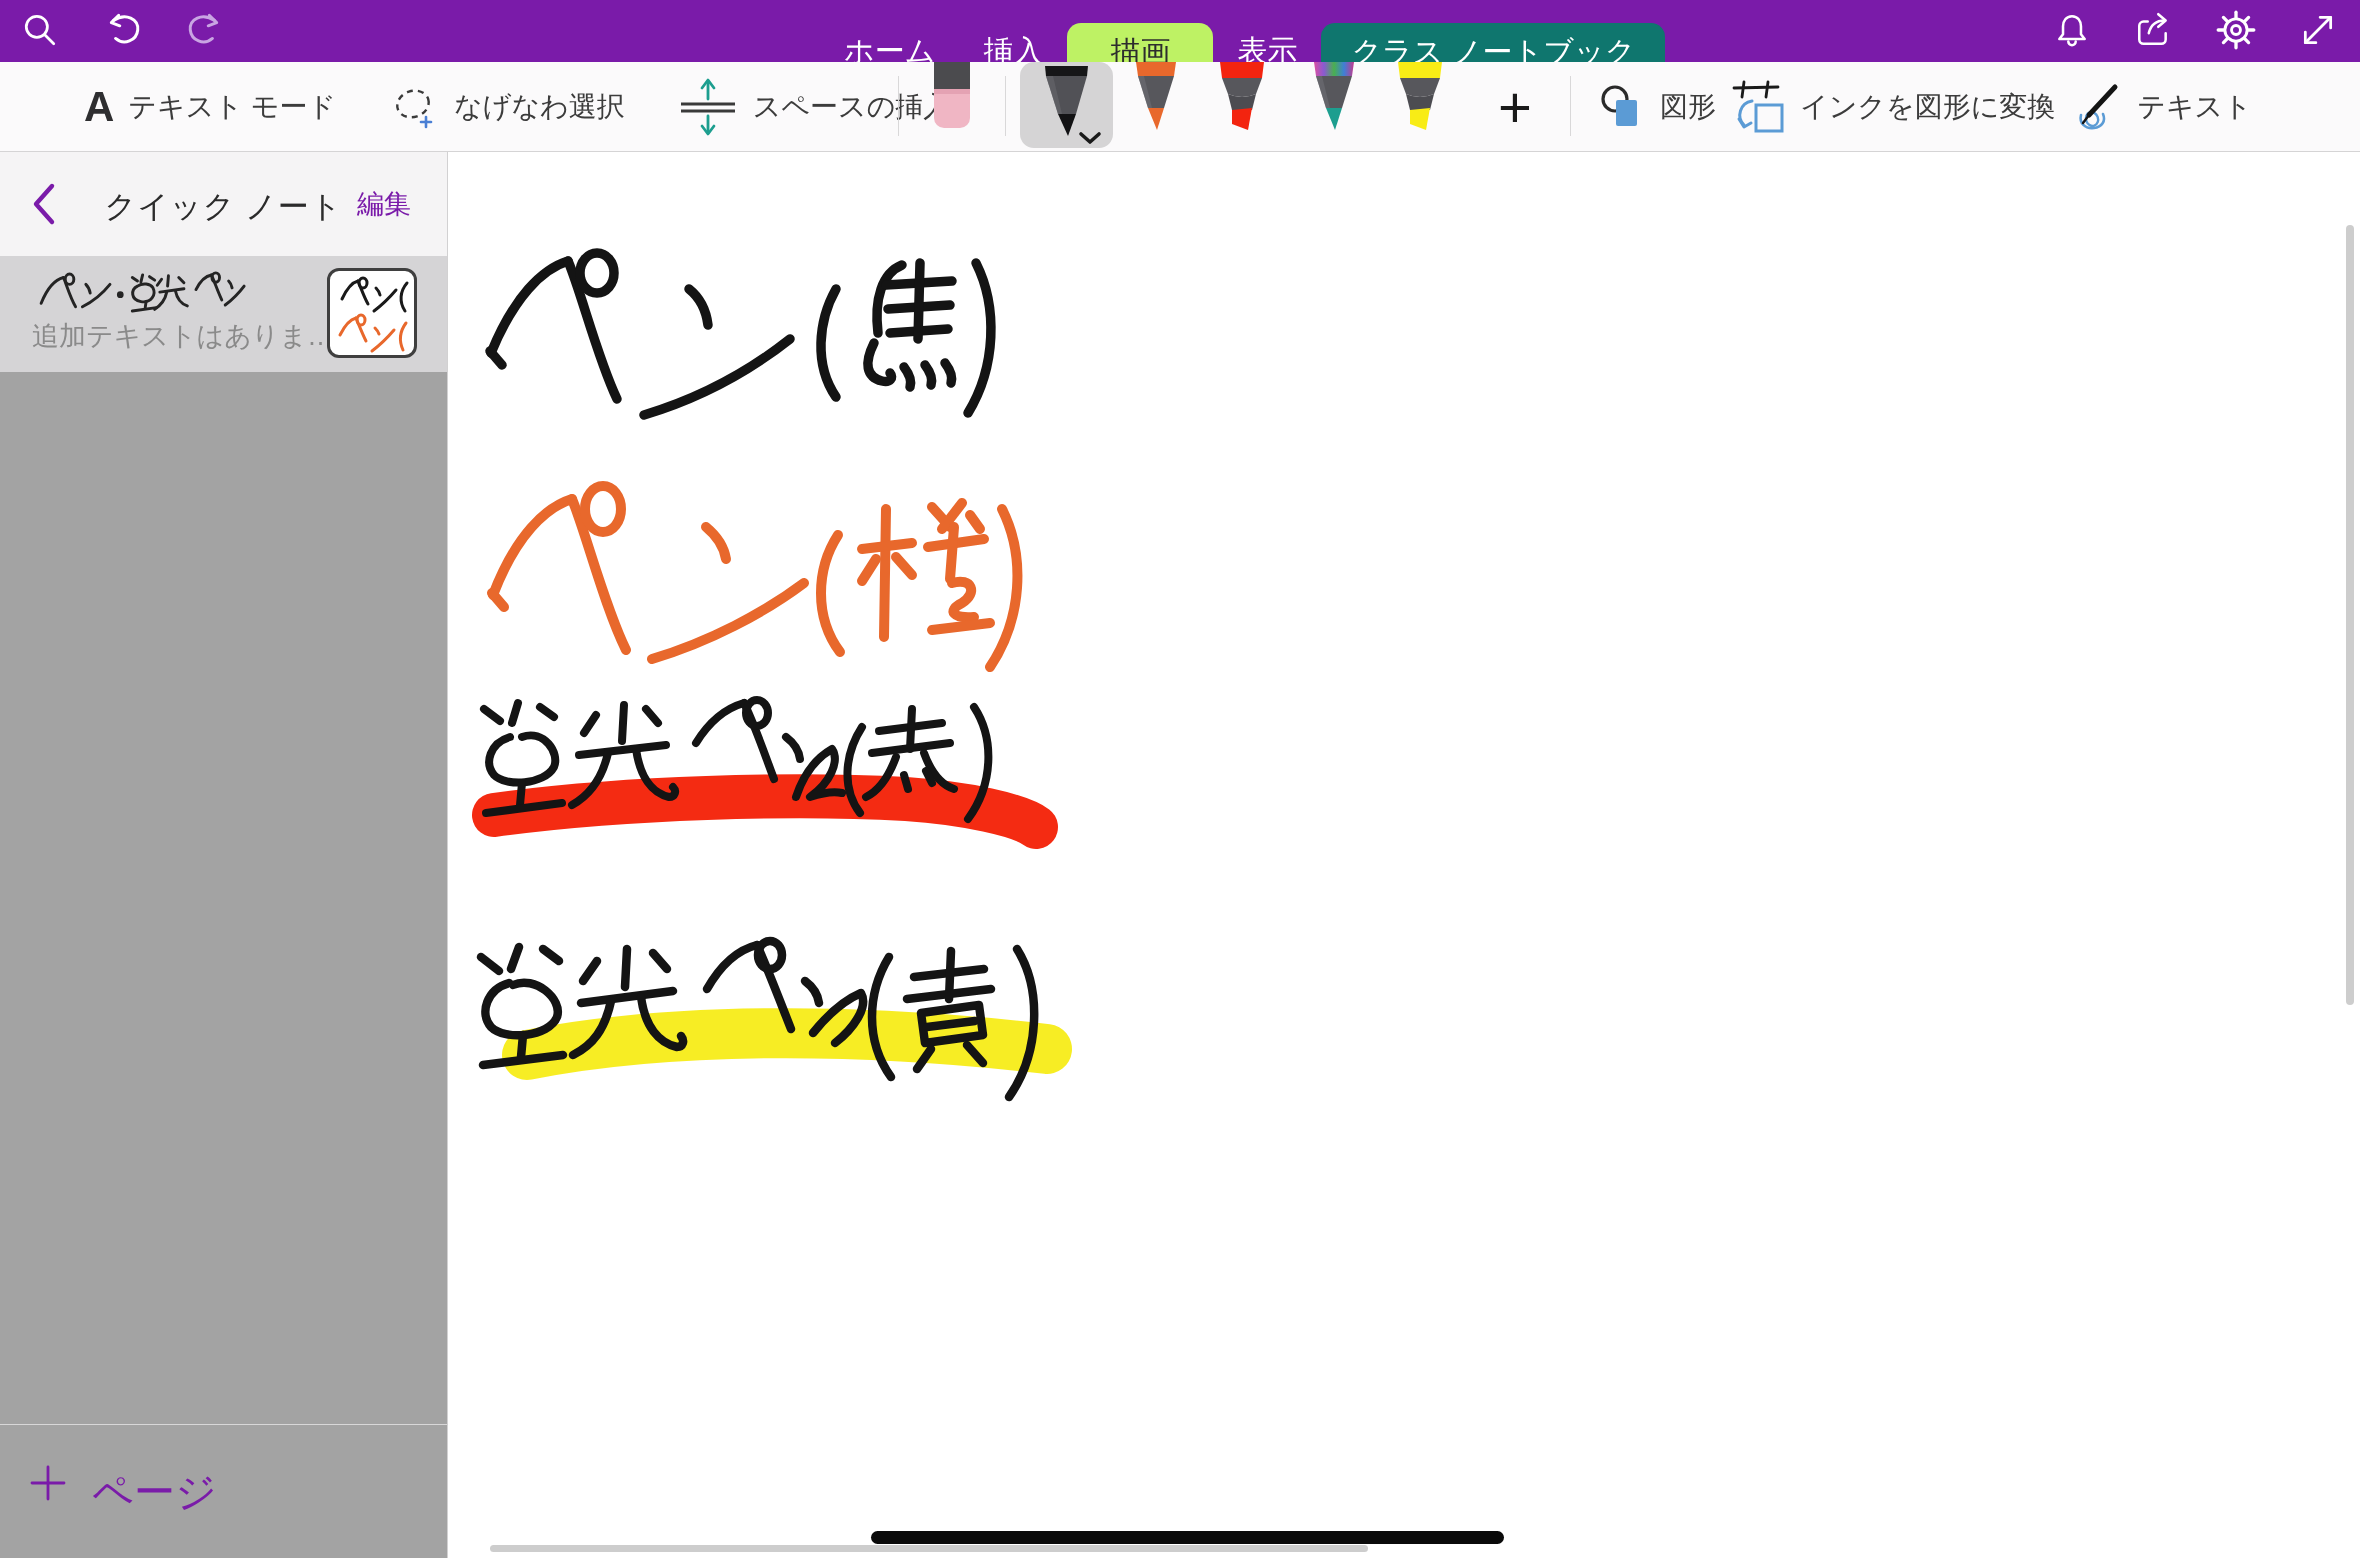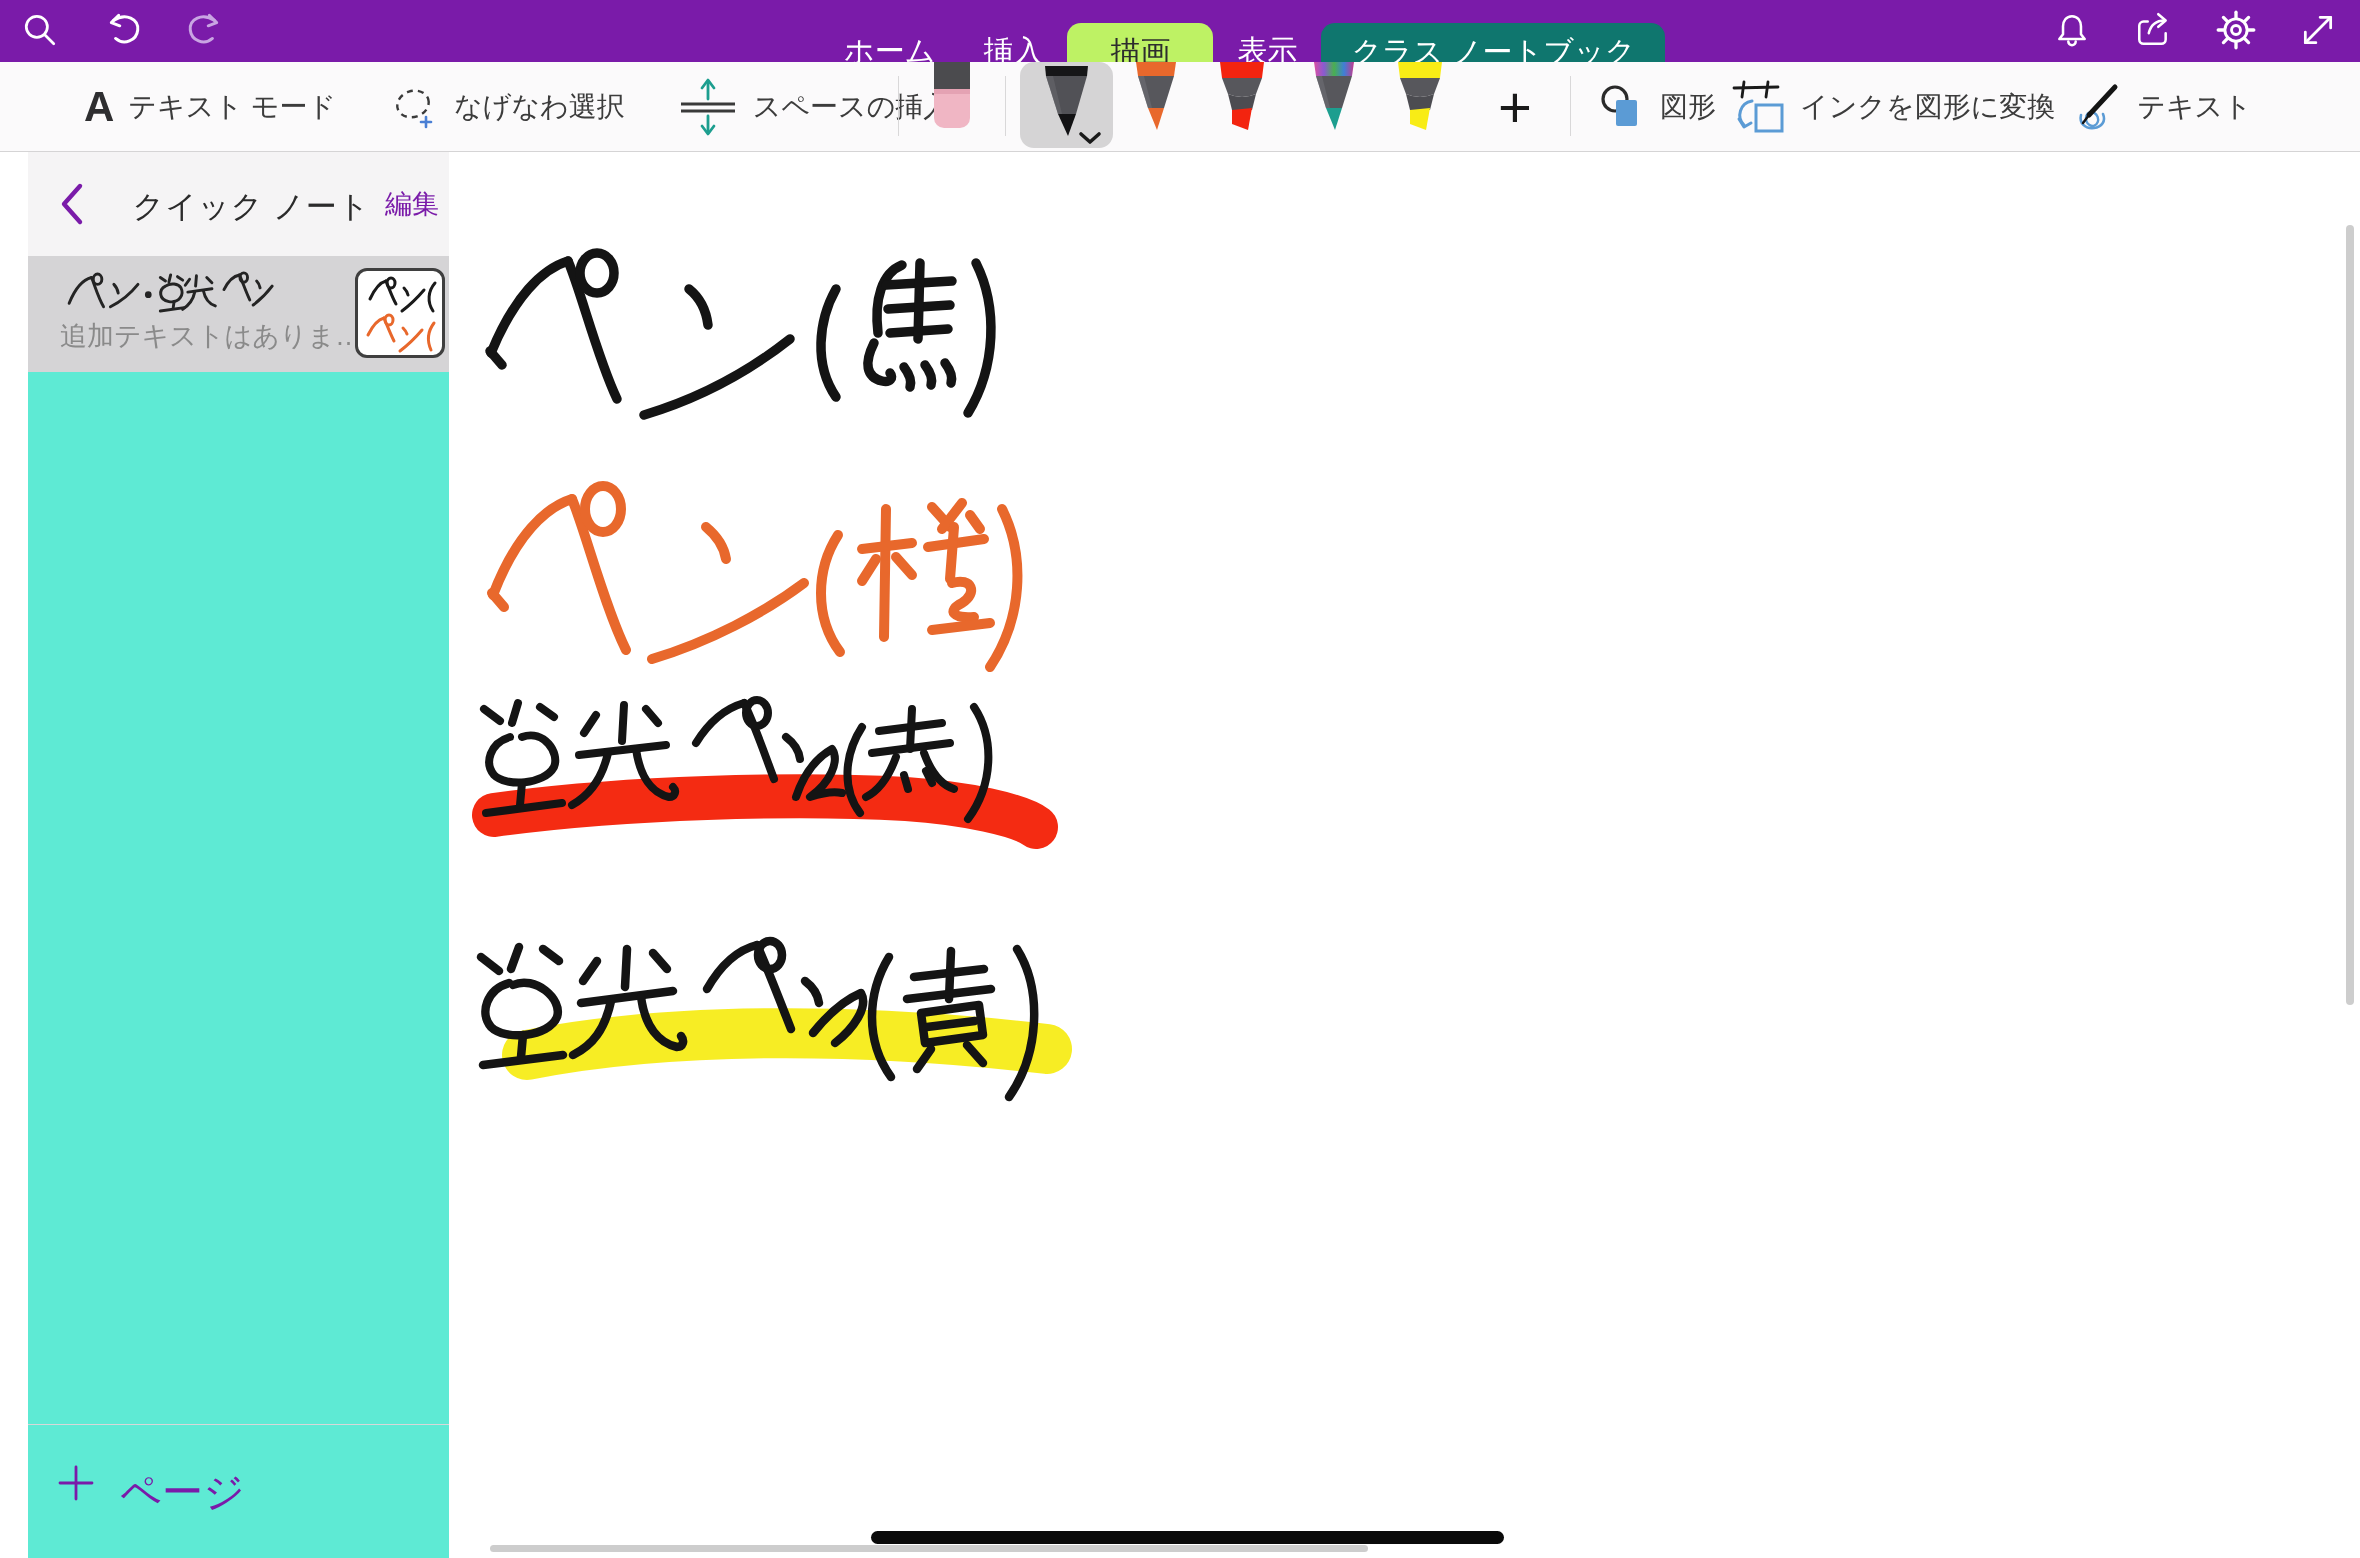--- a/index.html
+++ b/index.html
@@ -29,22 +29,22 @@
 
   
   .pen { position:absolute; top:0; cursor:pointer; }
   .pen-box { position:absolute; left:1020px; top:0px; width:93px; height:86px; background:#d5d4d5;
     border-radius:14px; cursor:pointer; }
   .plus-pen { position:absolute; left:1487px; top:0; width:56px; height:90px; display:flex;
     align-items:center; justify-content:center; font-size:58px; font-weight:300; color:#1a1a1a;
     cursor:pointer; line-height:1; }
 
   
-  .sidebar { position:absolute; left:0; top:152px; width:448px; height:1406px; background:#5eead4;
-    border-right:1px solid #d2d1d2;margin-left:28px; }
+  .sidebar { position:absolute; left:0; top:152px; width:448px; height:1406px; background:#a3a3a3;
+    border-right:1px solid #d2d1d2; }
   .sb-header { position:absolute; left:0; top:0; width:100%; height:104px; background:#f5f4f5; }
   .sb-back { position:absolute; left:30px; top:30px; width:40px; height:44px; cursor:pointer; }
   .sb-title { position:absolute; left:0; width:100%; top:34px; text-align:center; font-size:31px;
     color:#2b2b2b; letter-spacing:1px; }
   .sb-edit { position:absolute; right:36px; top:34px; font-size:27px; color:#7A1BA9; cursor:pointer;text-align:center; }
   .sb-item { position:absolute; left:0; top:104px; width:100%; height:116px; background:#d5d4d6;
     cursor:pointer; }
   .sb-item-sub { position:absolute; left:32px; top:62px; font-size:27px; color:#8a8a8a; }
   .sb-thumb { position:absolute; right:30px; top:12px; width:90px; height:90px; background:#fff;
     border:3px solid #3f3f3f; border-radius:12px; overflow:hidden; }

